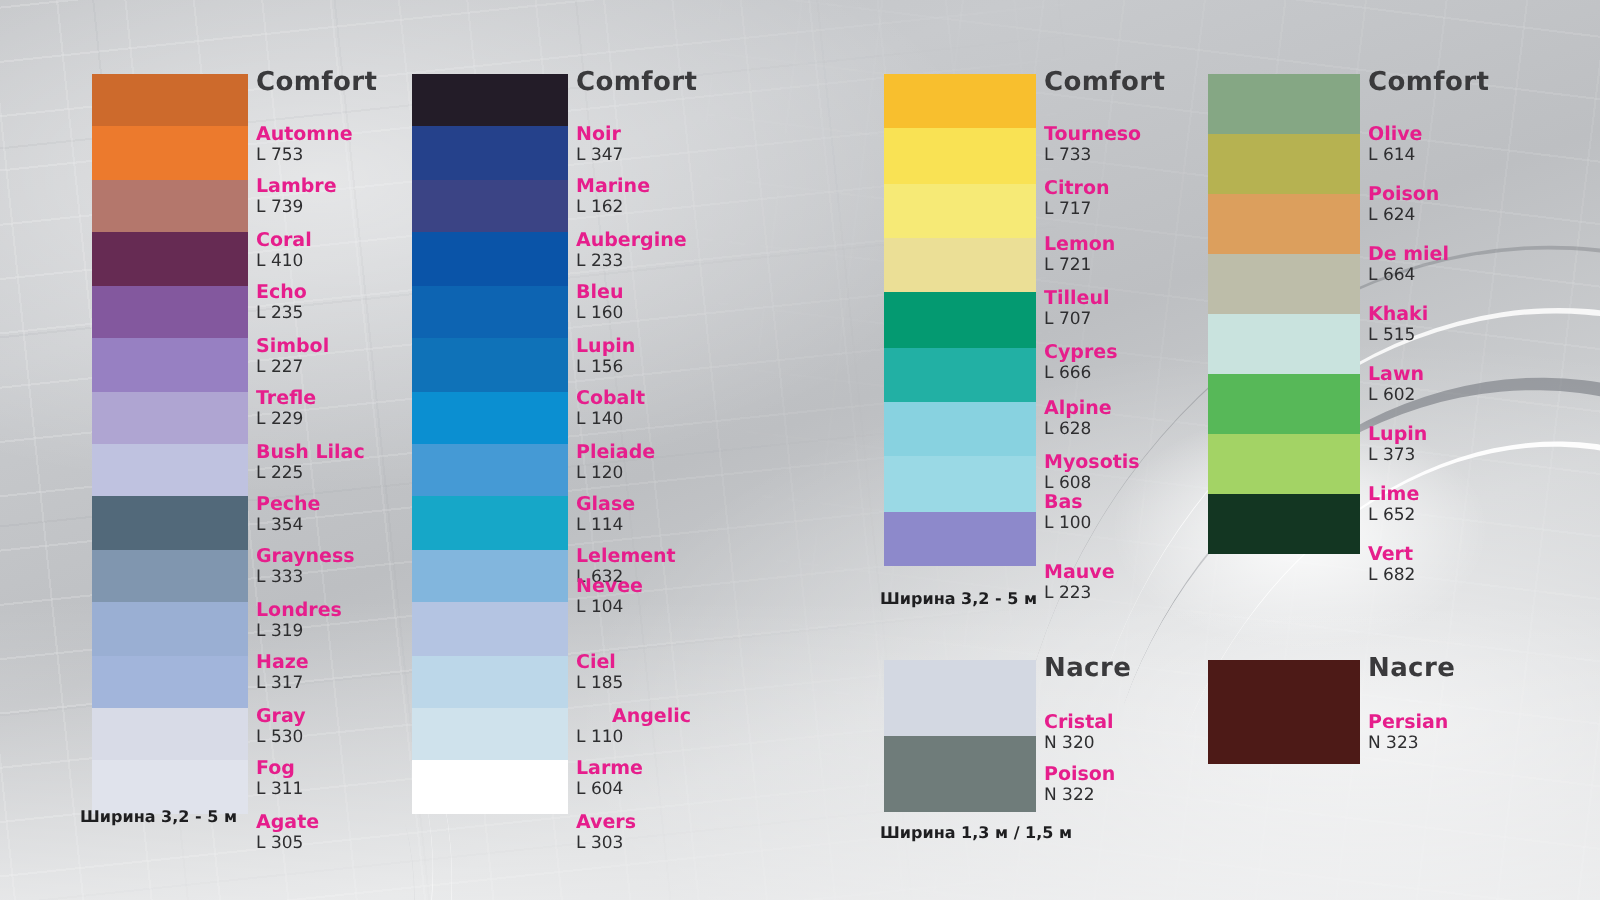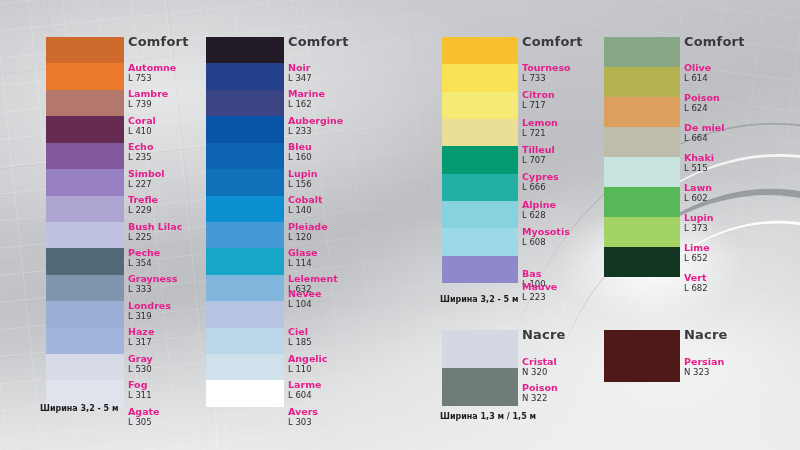--- a/index.html
+++ b/index.html
@@ -251,21 +251,21 @@
         </div>
         <div class="label-row" style="top: 226px;">
           <div class="label-name" style="color: rgb(230, 30, 140);">Nevee</div>
           <div class="label-code">L 104</div>
         </div>
         <div class="label-row" style="top: 264.286px;">
           <div class="label-name" style="color: rgb(230, 30, 140);">Ciel</div>
           <div class="label-code">L 185</div>
         </div>
         <div class="label-row" style="top: 290.714px;">
-          <div class="label-name" style="color: rgb(230, 30, 140);">Angelic</div>
+          <div class="label-name" style="color: rgb(230, 30, 140); margin-left: 18px;">Angelic</div>
           <div class="label-code">L 110</div>
         </div>
         <div class="label-row" style="top: 317.143px;">
           <div class="label-name" style="color: rgb(230, 30, 140);">Larme</div>
           <div class="label-code">L 604</div>
         </div>
         <div class="label-row" style="top: 343.571px;">
           <div class="label-name" style="color: rgb(230, 30, 140);">Avers</div>
           <div class="label-code">L 303</div>
         </div>
@@ -306,21 +306,21 @@
           <div class="label-code">L 666</div>
         </div>
         <div class="label-row" style="top: 136.667px;">
           <div class="label-name" style="color: rgb(230, 30, 140); text-align: center;">Alpine</div>
           <div class="label-code">L 628</div>
         </div>
         <div class="label-row" style="top: 164px;">
           <div class="label-name" style="color: rgb(230, 30, 140);">Myosotis</div>
           <div class="label-code">L 608</div>
         </div>
-        <div class="label-row" style="top: 206px;">
+        <div class="label-row" style="top: 184px;">
           <div class="label-name" style="color: rgb(230, 30, 140);">Bas</div>
           <div class="label-code">L 100</div>
         </div>
         <div class="label-row" style="top: 218.667px;">
           <div class="label-name" style="color: rgb(230, 30, 140);">Mauve</div>
           <div class="label-code">L 223</div>
         </div>
       </div>
       <div class="caption" style="left: 440px; top: 295px;">Ширина 3,2 - 5 м</div>
     </div>

